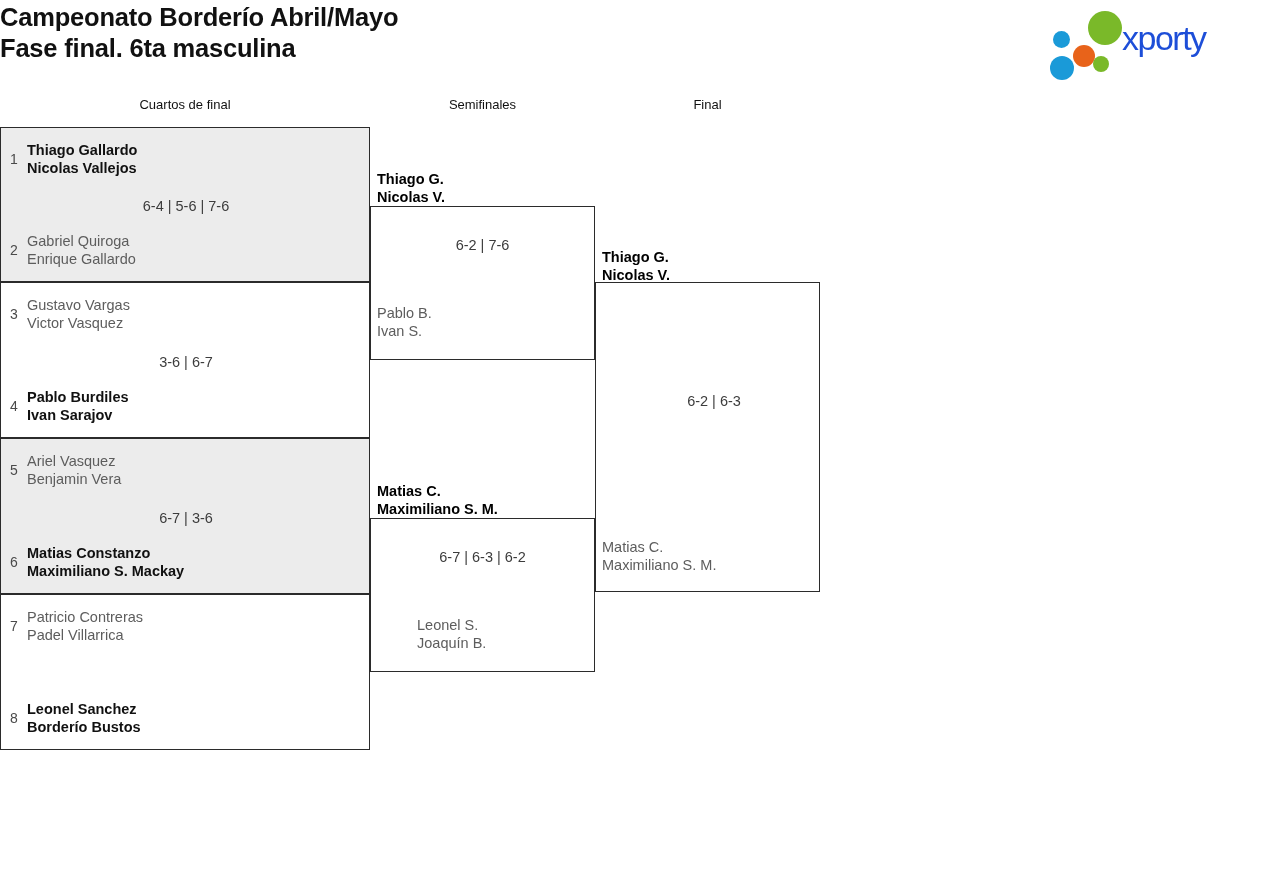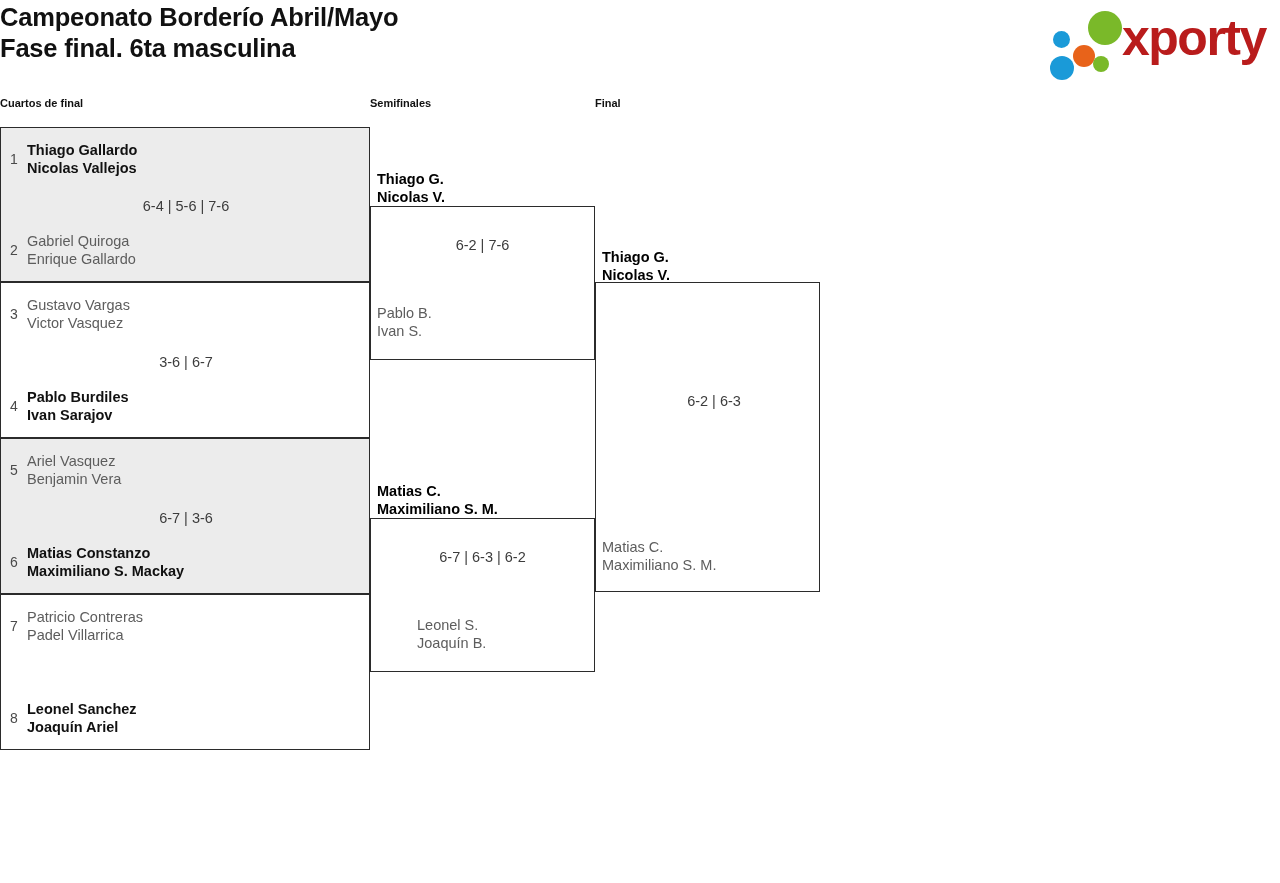--- a/index.html
+++ b/index.html
@@ -48,34 +48,34 @@
   }
   .dot { position: absolute; border-radius: 50%; }
   .dot.blue-sm { left: 3px;  top: 23px; width: 17px; height: 17px; background: #1a9ad8; }
   .dot.blue-lg { left: 0px;  top: 48px; width: 24px; height: 24px; background: #1a9ad8; }
   .dot.orange  { left: 23px; top: 37px; width: 22px; height: 22px; background: #e8631a; }
   .dot.green-lg{ left: 38px; top: 3px;  width: 34px; height: 34px; background: #7ab929; }
   .dot.green-sm{ left: 43px; top: 48px; width: 16px; height: 16px; background: #7ab929; }
   .logo-word {
     position: absolute;
     left: 72px; top: 1px;
-    font-size: 50px;
-    font-weight: 700;
+    font-size: 34px;
+    font-weight: 400;
     letter-spacing: -1.5px;
-    color: #b91c1c;
+    color: #1d4ed8;
     line-height: 62px;
   }
 
   
   .round-head {
     position: absolute;
-    font-size: 11px;
-    font-weight: 700;
+    font-size: 13px;
+    font-weight: 400;
     color: #111111;
-    text-align: left;
+    text-align: center;
     white-space: nowrap;
   }
   #rh-0 { left: 0px;   top: 97px; width: 370px; }
   #rh-1 { left: 370px; top: 97px; width: 225px; }
   #rh-2 { left: 595px; top: 97px; width: 225px; }
 
   
   .bracket { position: absolute; left: 0; top: 0; width: 1280px; height: 883px; }
 
   
@@ -228,21 +228,21 @@
       <span class="seed">7</span>
       <span>
         <div class="names loser">Patricio Contreras</div>
         <div class="names loser">Padel Villarrica</div>
       </span>
     </div>
     <div class="side bot">
       <span class="seed">8</span>
       <span>
         <div class="names winner">Leonel Sanchez</div>
-        <div class="names winner">Joaquín Ariel</div>
+        <div class="names winner">Borderío Bustos</div>
       </span>
     </div>
   </div>
 
   <div class="adv winner" style="left:377px; top:148px;">
     <div>Thiago G.</div>
     <div>Nicolas V.</div>
   </div>
   <div class="box" style="left:370px; top:206px; width:225px; height:154px;"></div>
   <div class="boxscore" style="left:370px; top:237px; width:225px;">6-2 | 7-6</div>

